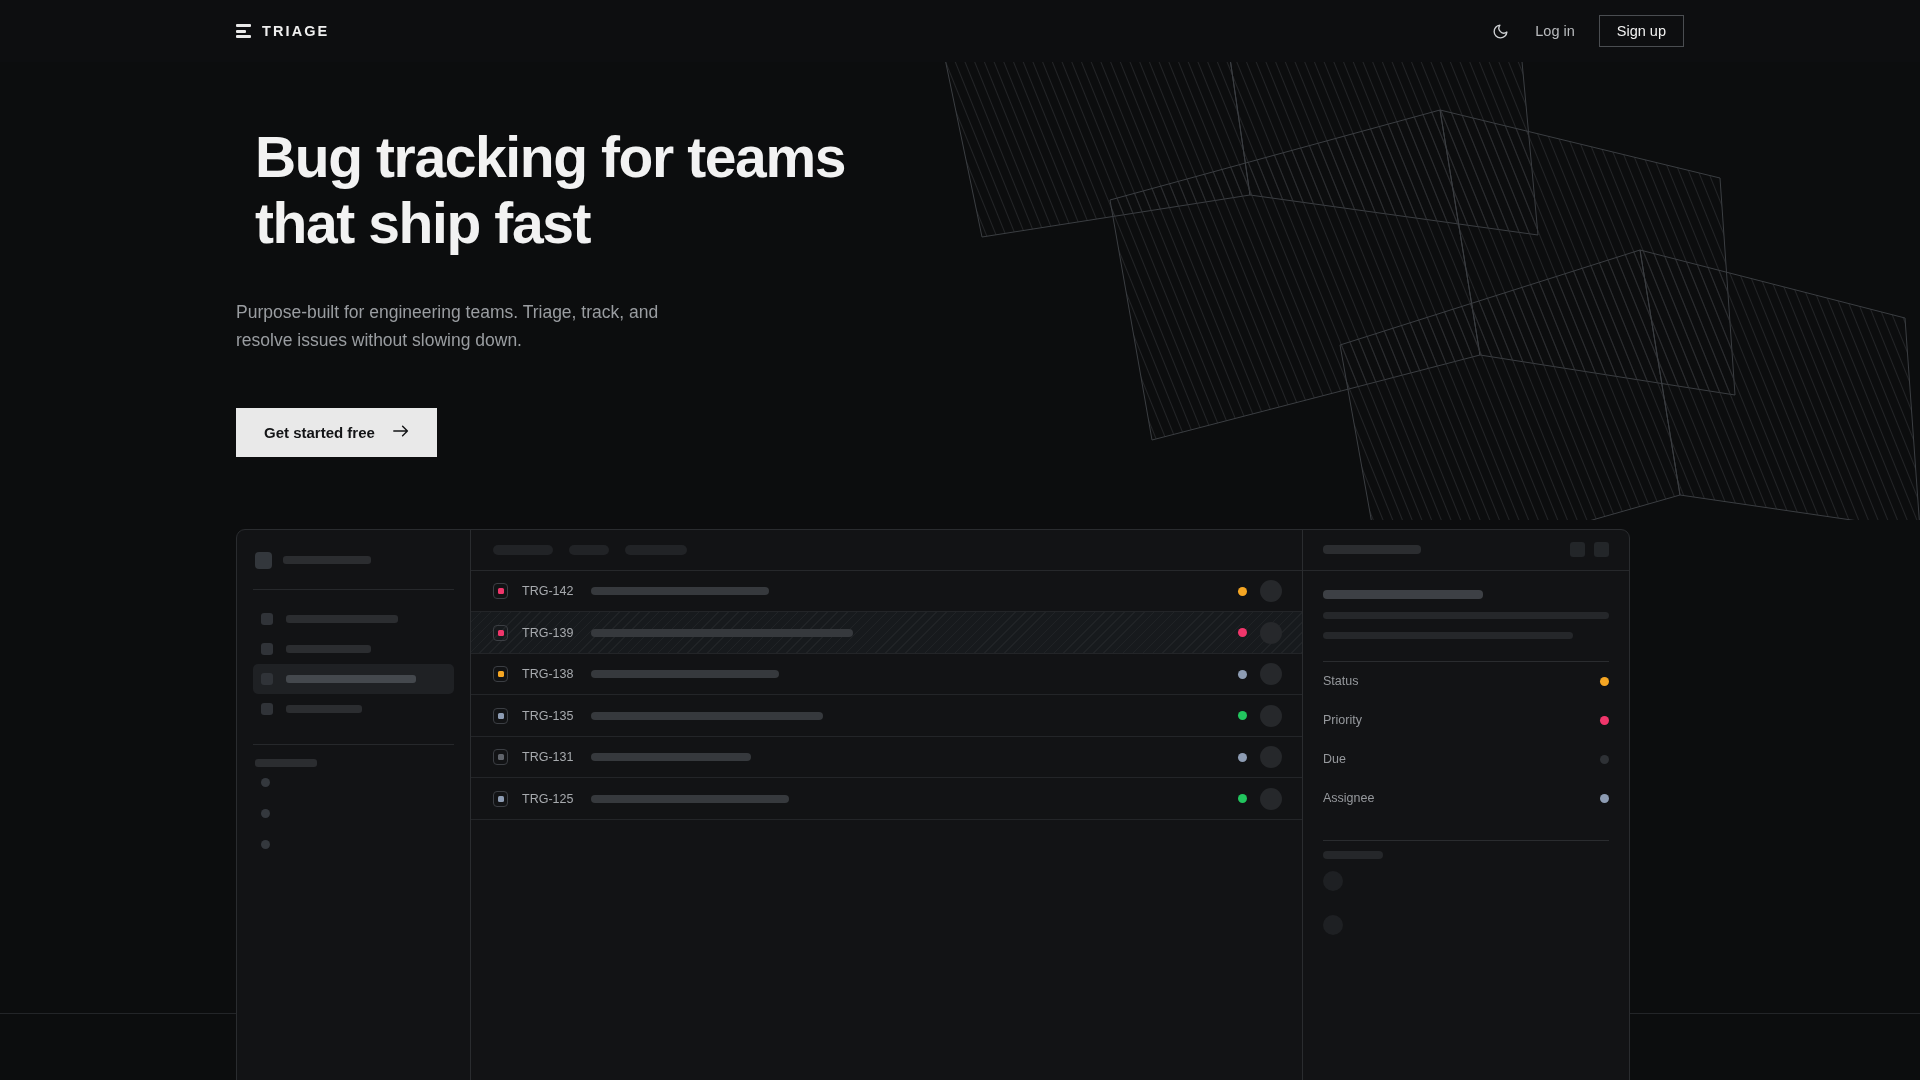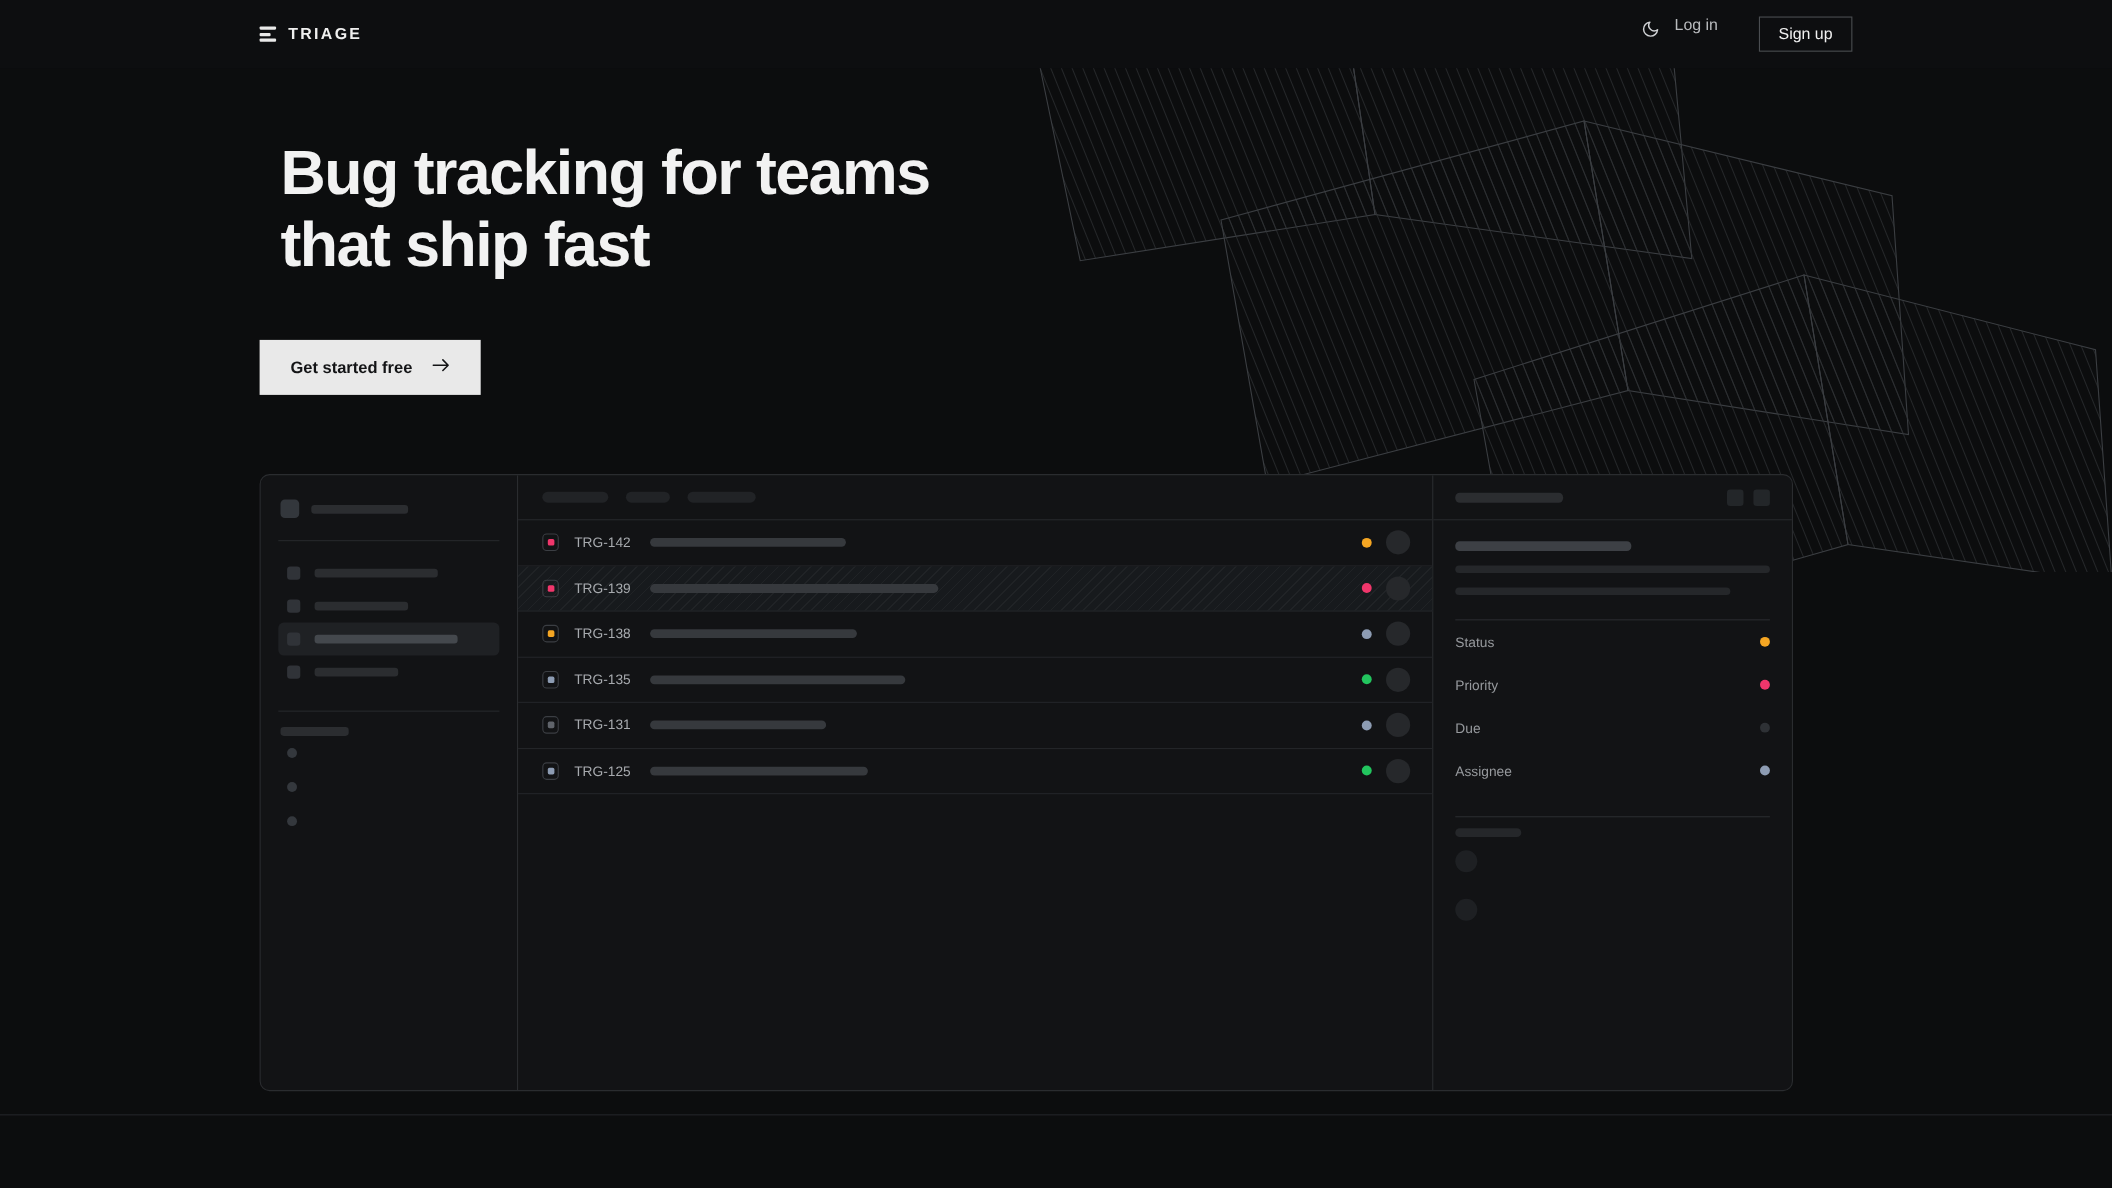--- a/index.html
+++ b/index.html
@@ -25,32 +25,31 @@
   }
   .brand { display:flex; align-items:center; gap:11px; }
   .brand-mark { display:flex; flex-direction:column; gap:2.5px; width:15px; }
   .brand-mark i { display:block; height:3px; background:#e9e9e9; border-radius:1px; }
   .brand-mark i:nth-child(1){ width:15px; }
   .brand-mark i:nth-child(2){ width:10px; }
   .brand-mark i:nth-child(3){ width:15px; }
   .brand-name {
     font-size:14.5px; font-weight:bold; letter-spacing:2.1px; color:#efefef;
   }
-  .nav-right { margin-left:auto; display:flex; align-items:flex-start; gap:11px; }
+  .nav-right { margin-left:auto; display:flex; align-items:center; gap:24px; }
   .theme-toggle {
     width:22px; height:22px; display:flex; align-items:center; justify-content:center;
     cursor:pointer;
   }
   .login-link { font-size:14.5px; color:#b9bbbe; cursor:pointer; }
   .signup-btn {
     font-size:14.5px; color:#f1f1f1;
     border:1px solid #4a4d51; background:transparent;
     padding:7px 17px; cursor:pointer;
     font-family:"Liberation Sans", sans-serif;
-    margin-left:26px;
   }
 
   
   .hero { position:relative; z-index:4; padding:63px 0 0 236px; }
   .hero h1 {
     font-size:57px; line-height:1.15; font-weight:bold;
     letter-spacing:-1.4px; color:#f2f2f2; max-width:720px;margin-left:19px;
   }
   .hero p {
     margin-top:42px; font-size:17.5px; line-height:1.62;
@@ -179,20 +178,21 @@
     <span class="login-link">Log in</span>
     <button class="signup-btn">Sign up</button>
   </div>
 </div>
 
 <div class="hero">
   <h1>
     <span>Bug tracking for teams</span><br>
     <span>that ship fast</span>
   </h1>
+  <p>Purpose-built for engineering teams. Triage, track, and resolve issues without slowing down.</p>
   <button class="cta">
     <span>Get started free</span>
     <span>
       <svg width="16" height="14" viewBox="0 0 20 14" fill="none" stroke="#131416" stroke-width="1.8" stroke-linecap="round" stroke-linejoin="round">
         <path d="M1 7h17M12 1l6 6-6 6"></path>
       </svg>
     </span>
   </button>
 </div>
 

